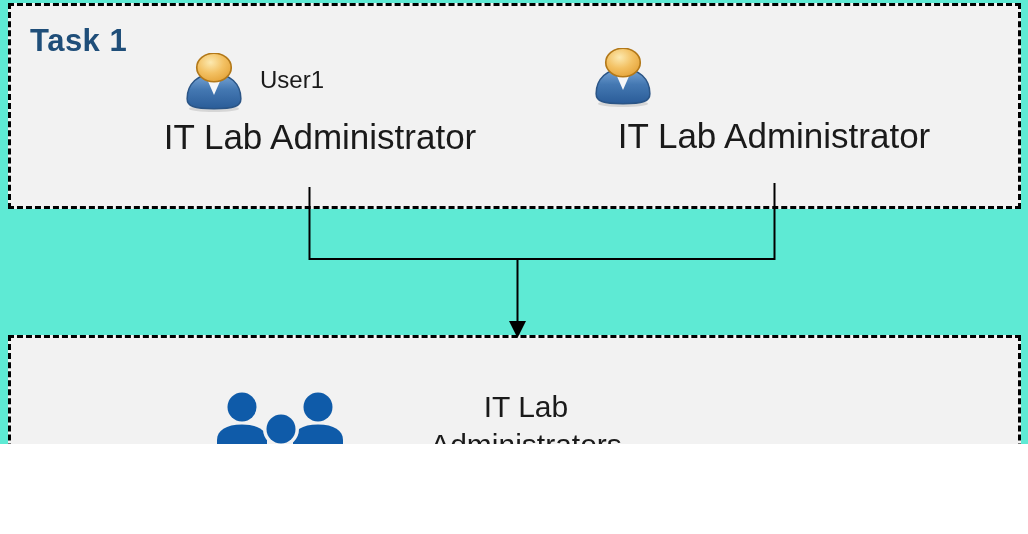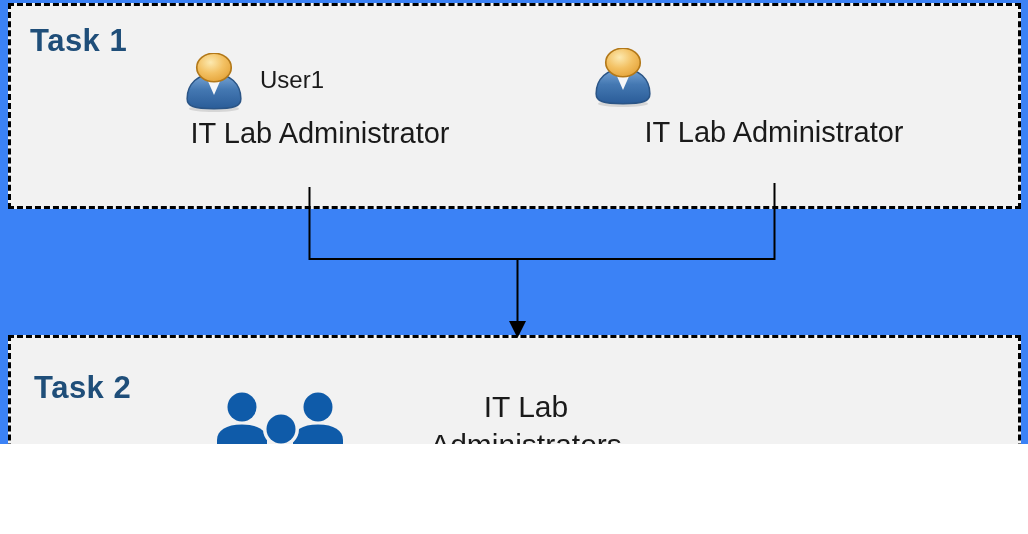--- a/index.html
+++ b/index.html
@@ -5,21 +5,21 @@
   html, body {
     margin: 0;
     padding: 0;
     background: #ffffff;
     font-family: "Liberation Sans", sans-serif;
   }
   .canvas {
     position: relative;
     width: 1028px;
     height: 444px;
-    background: #3b82f6;
+    background: #5eead4;
     overflow: hidden;
   }
   .task-box {
     position: absolute;
     left: 8px;
     width: 1013px;
     background: #F2F2F2;
     border: 3px dashed #000000;
     box-sizing: border-box;
   }
@@ -43,21 +43,21 @@
   }
   .person-name {
     position: absolute;
     font-size: 24px;
     color: #1A1A1A;
     white-space: nowrap;
   }
   .person-role {
     position: absolute;
     width: 380px;
-    font-size: 29px;
+    font-size: 35px;
     color: #1A1A1A;
     text-align: center;
     white-space: nowrap;
   }
   
   .p1-icon { left: 173px; top: 47px; }
   .p1-name { left: 249px; top: 60px; }
   .p1-role { left: 119px; top: 111px; }
   
   .p2-icon { left: 582px; top: 42px; }
@@ -127,21 +127,20 @@
     <svg class="person-icon-svg p2-icon" viewBox="0 0 48 48">
       <ellipse cx="24" cy="44.6" rx="20" ry="2.6" fill="#bfbfbf" opacity="0.55"></ellipse>
       <path d="M24,16.5 C36.5,16.5 45.5,24.5 45.5,36.5 C45.5,42.6 40,44.6 24,44.6 C8,44.6 2.5,42.6 2.5,36.5 C2.5,24.5 11.5,16.5 24,16.5 Z" fill="url(#pBody)" stroke="#2B5586" stroke-width="1.2"></path>
       <path d="M17,17.6 L24,33.5 L31,17.6 Z" fill="#F5F6F8"></path>
       <ellipse cx="24" cy="11.6" rx="13.8" ry="11.4" fill="url(#pHead)" stroke="#B27819" stroke-width="1.3"></ellipse>
     </svg>
     <div class="person-role p2-role">IT Lab Administrator</div>
   </div>
 
   <div class="task-box task2">
-    <div class="task-label">Task 2</div>
 
     <svg class="group-icon-svg" viewBox="0 0 140 96">
 
       <g fill="#0F5BA9">
         <circle cx="32" cy="17" r="14.5"></circle>
         <path d="M7,62 L7,50 C7,40.5 16,34.5 32,34.5 C48,34.5 57,40.5 57,50 L57,62 Z"></path>
       </g>
 
       <g fill="#0F5BA9">
         <circle cx="108" cy="17" r="14.5"></circle>

